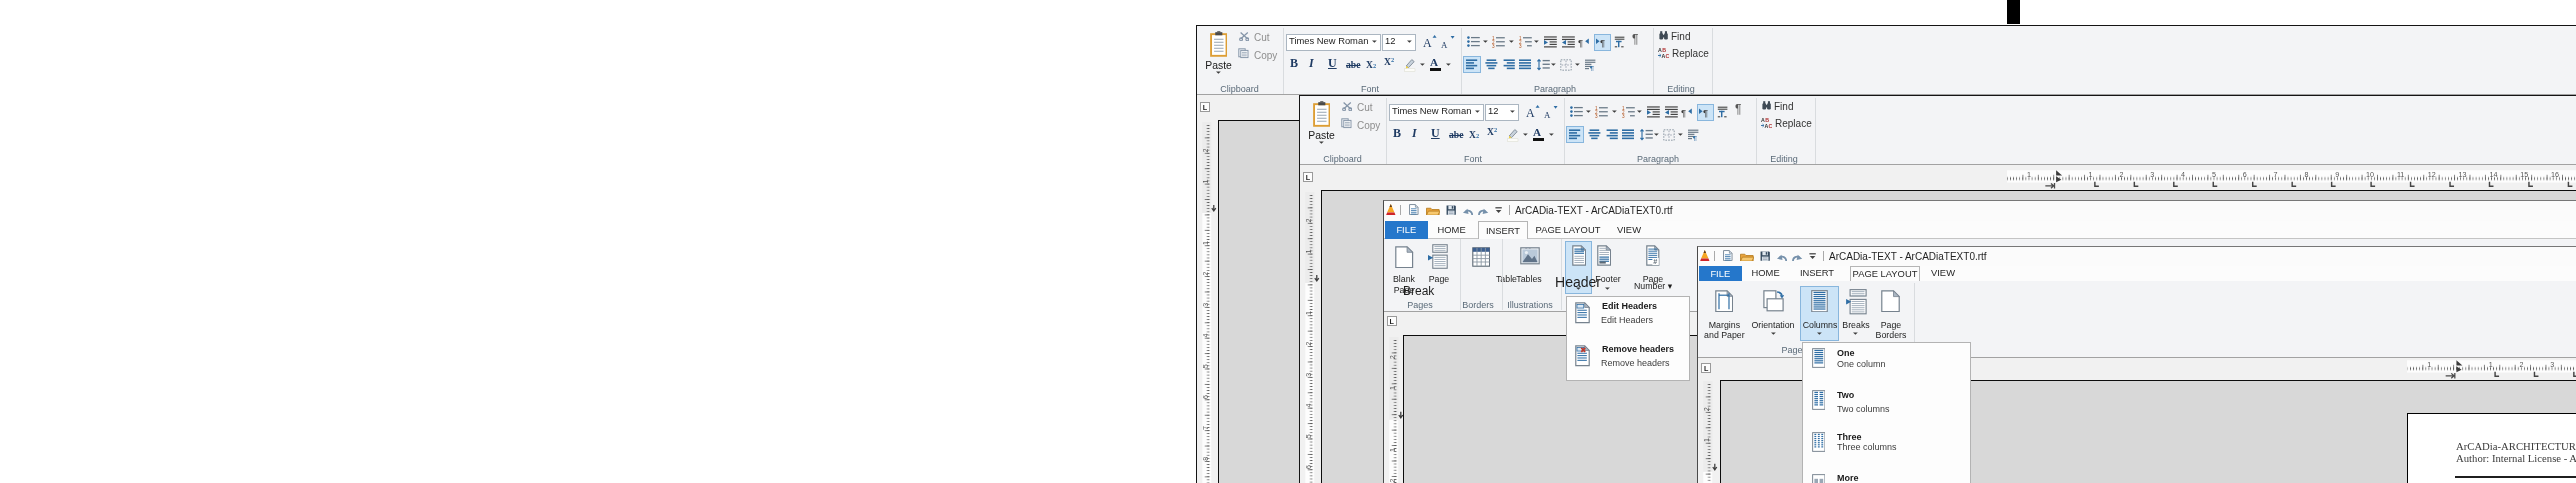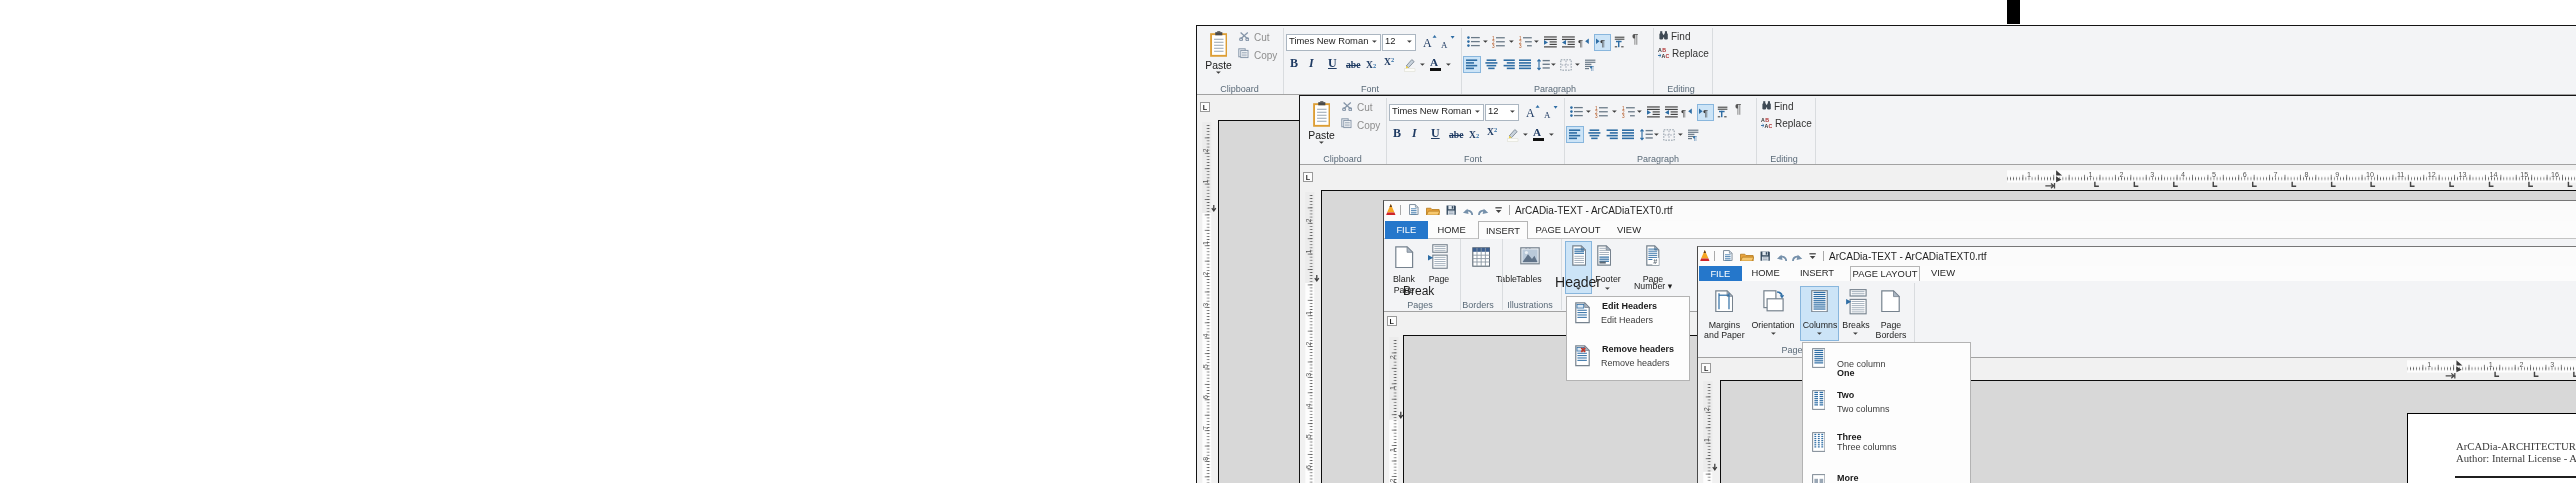--- a/index.html
+++ b/index.html
@@ -947,21 +947,21 @@
         <svg style="position:absolute;left:9.6px;top:6.4px;" width="13.6" height="20" viewBox="0 0 17 25">
           <rect x="0.8" y="0.8" width="15.4" height="23.4" fill="#fff" stroke="#76828e" stroke-width="1.2"></rect>
           <line x1="3.0" y1="3" x2="14.0" y2="3" stroke="#2e6da4" stroke-width="1.5"></line>
           <line x1="3.0" y1="5.6" x2="14.0" y2="5.6" stroke="#2e6da4" stroke-width="1.5"></line>
           <line x1="3.0" y1="8.2" x2="14.0" y2="8.2" stroke="#2e6da4" stroke-width="1.5"></line>
           <line x1="3.0" y1="10.799999999999999" x2="14.0" y2="10.799999999999999" stroke="#2e6da4" stroke-width="1.5"></line>
           <line x1="3.0" y1="13.399999999999999" x2="14.0" y2="13.399999999999999" stroke="#2e6da4" stroke-width="1.5"></line>
           <line x1="3.0" y1="15.999999999999998" x2="14.0" y2="15.999999999999998" stroke="#2e6da4" stroke-width="1.5"></line>
           <line x1="3.0" y1="18.599999999999998" x2="14.0" y2="18.599999999999998" stroke="#2e6da4" stroke-width="1.5"></line>
         </svg>
-        <div style="left:35px;top:6px;width:112px;height:12.2px;font-size:9px;color:#1a1a1a;text-align:left;font-weight:bold;letter-spacing:0;white-space:nowrap;margin-top:20px;">One</div>
+        <div style="left:35px;top:6px;width:112px;height:12.2px;font-size:9px;color:#1a1a1a;text-align:left;font-weight:bold;letter-spacing:0;white-space:nowrap;">One</div>
         <div style="left:35px;top:17px;width:112px;height:12.2px;font-size:9px;color:#3d3d3d;text-align:left;letter-spacing:0;white-space:nowrap;">One column</div>
         <svg style="position:absolute;left:9.6px;top:48px;" width="13.6" height="20" viewBox="0 0 17 25">
           <rect x="0.8" y="0.8" width="15.4" height="23.4" fill="#fff" stroke="#76828e" stroke-width="1.2"></rect>
           <line x1="3.0" y1="3" x2="7.5" y2="3" stroke="#2e6da4" stroke-width="1.5"></line>
           <line x1="3.0" y1="5.6" x2="7.5" y2="5.6" stroke="#2e6da4" stroke-width="1.5"></line>
           <line x1="3.0" y1="8.2" x2="7.5" y2="8.2" stroke="#2e6da4" stroke-width="1.5"></line>
           <line x1="3.0" y1="10.799999999999999" x2="7.5" y2="10.799999999999999" stroke="#2e6da4" stroke-width="1.5"></line>
           <line x1="3.0" y1="13.399999999999999" x2="7.5" y2="13.399999999999999" stroke="#2e6da4" stroke-width="1.5"></line>
           <line x1="3.0" y1="15.999999999999998" x2="7.5" y2="15.999999999999998" stroke="#2e6da4" stroke-width="1.5"></line>
           <line x1="3.0" y1="18.599999999999998" x2="7.5" y2="18.599999999999998" stroke="#2e6da4" stroke-width="1.5"></line>

